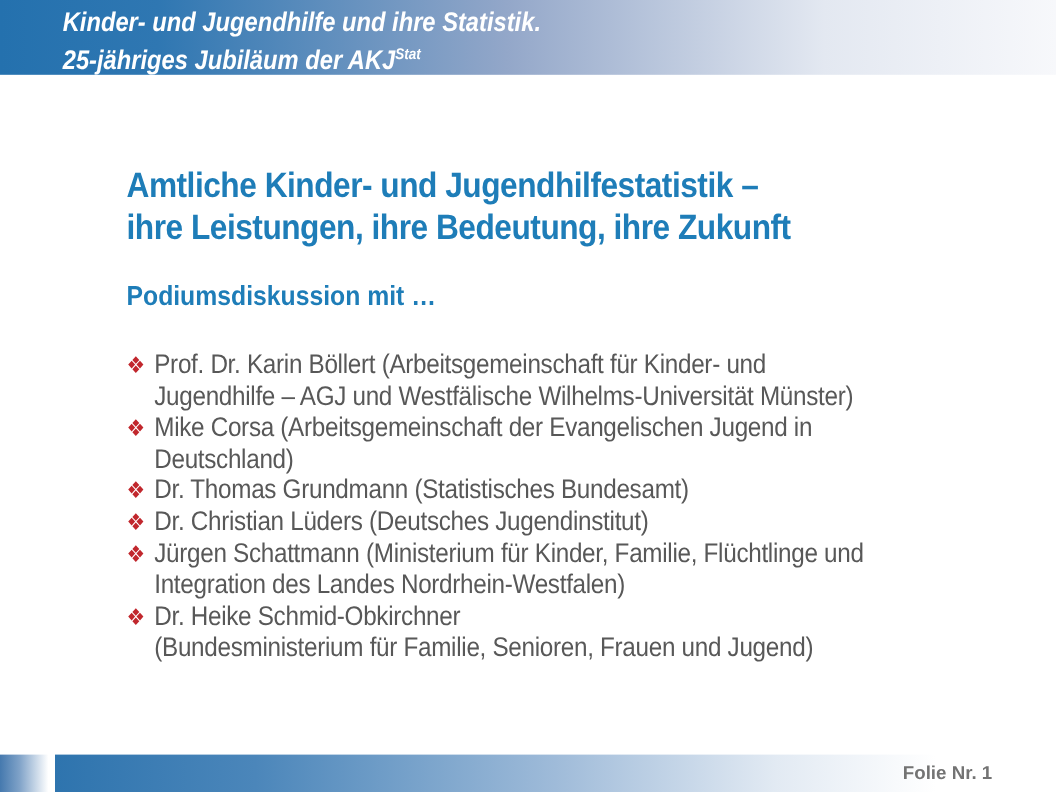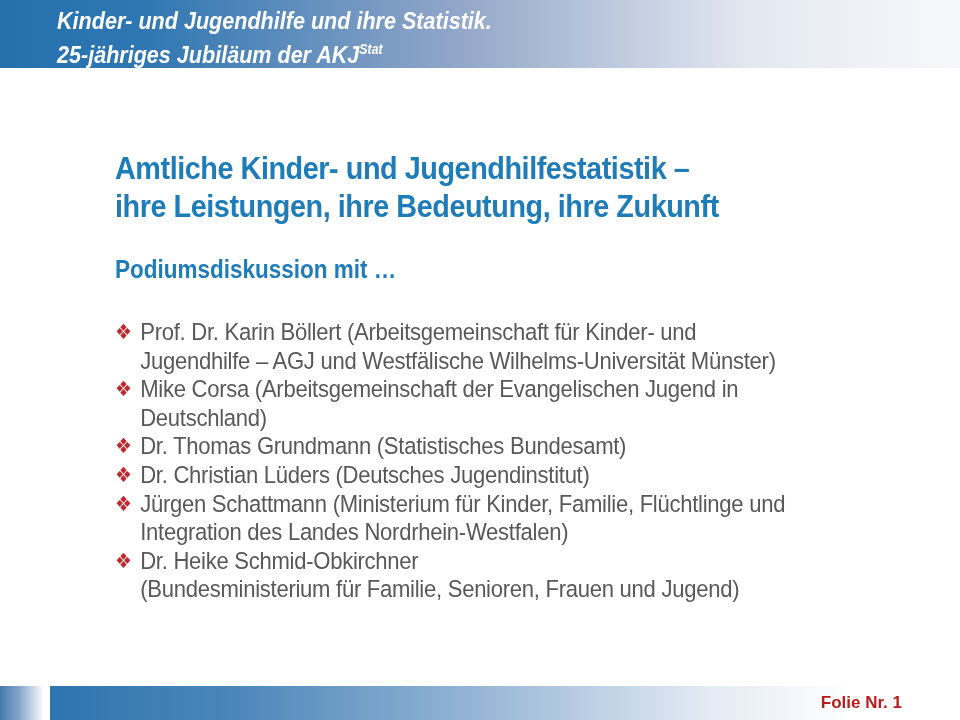--- a/index.html
+++ b/index.html
@@ -69,21 +69,21 @@
   .footer-block{
     position:absolute;left:0;top:0;width:44px;height:34px;
     background:linear-gradient(to right,#4579AE 0%,#7FA2C8 40%,#ffffff 100%);
   }
   .footer-bar{
     position:absolute;left:50px;top:0;width:910px;height:34px;
     background:linear-gradient(to right,#2E74AE 0%,#4B86BA 20%,#9FBBD9 50%,#E2EAF3 72%,#ffffff 88%);
   }
   .footer-label{
     position:absolute;right:58px;top:0;height:34px;line-height:34px;
-    color:#b91c1c;font-weight:bold;font-size:17px;white-space:nowrap;
+    color:#737373;font-weight:bold;font-size:17px;white-space:nowrap;
   }
 </style>
 </head>
 <body>
 
 <div class="slide">
 
   <div class="header">
     <div class="header-text">
       <div>Kinder- und Jugendhilfe und ihre Statistik.</div>

